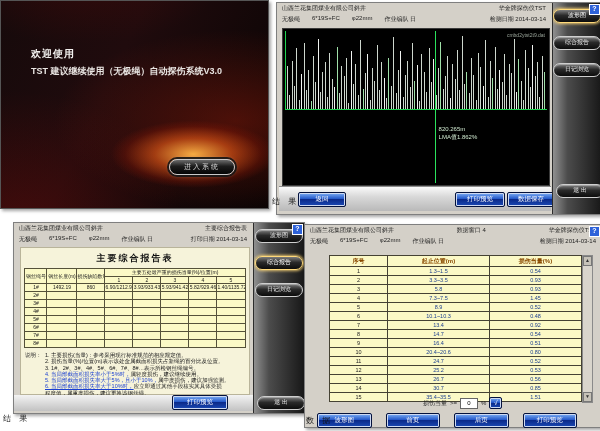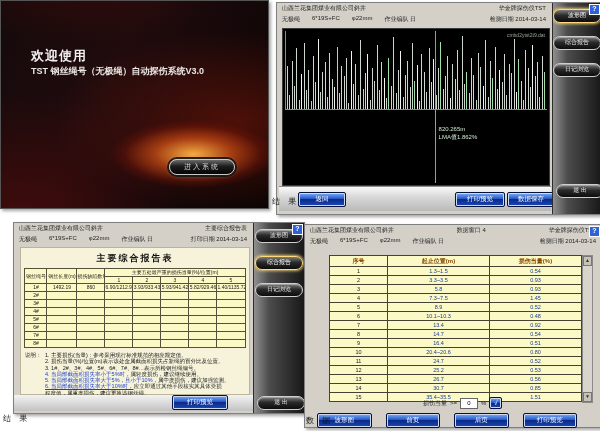--- a/index.html
+++ b/index.html
@@ -34,21 +34,21 @@
             box-shadow:inset 0 0 0 1px #cdd9f2;}
 
   
   .q1{left:0;top:4;width:267px;height:207px;border:1px solid #555;overflow:hidden;
       background:
         radial-gradient(ellipse 110px 45px at 72% 74%, rgba(255,180,70,.95), rgba(255,100,25,.55) 35%, rgba(140,25,6,.3) 62%, transparent 75%),
         radial-gradient(ellipse 260px 130px at 88% 58%, rgba(150,28,10,.45), transparent 70%),
         radial-gradient(ellipse 240px 190px at 6% 108%, rgba(95,12,10,.55), transparent 70%),
         radial-gradient(ellipse 200px 90px at 30% -10%, rgba(70,10,10,.5), transparent 70%),
         linear-gradient(115deg,#160a0b 0%,#200b0d 40%,#090404 100%);}
-  .q1 .welcome{position:absolute;left:30px;top:46px;color:#f2f0ee;font-size:13px;font-weight:bold;letter-spacing:1px;}
+  .q1 .welcome{position:absolute;left:30px;top:46px;color:#f2f0ee;font-size:10px;font-weight:bold;letter-spacing:1px;}
   .q1 .title{position:absolute;left:30px;top:64px;color:#e9e5e2;font-size:9px;font-weight:bold;}
   .enter-btn{position:absolute;left:168px;top:158px;width:64px;height:14px;border-radius:8px;
              background:linear-gradient(180deg,#6c6c6c,#1c1c1c 45%,#050505);
              border:1px solid #c9c9c9;box-shadow:0 0 0 2px rgba(20,20,20,.9),0 0 4px rgba(255,255,255,.35);
              color:#d8d8d8;font-size:7px;line-height:13px;text-align:center;letter-spacing:2px;}
 
   
   .q2{left:276px;top:2px;width:324px;height:211px;}
   .chart{position:absolute;left:5px;top:25px;width:266px;height:156px;background:#000;
          border:1px solid #3a3a3a;}
@@ -105,21 +105,21 @@
 
   .caption{position:absolute;font-size:8px;color:#111;letter-spacing:3px;z-index:6;}
 </style>
 </head>
 <body>
 
 <div class="canvas">
 
   <section class="win q1">
     <div class="welcome">欢迎使用</div>
-    <div class="title">TST 钢丝绳号（无极绳）自动探伤系统V3.0</div>
+    <div class="title">TST 建议继续使用（无极绳）自动探伤系统V3.0</div>
     <div class="enter-btn">进入系统</div>
   </section>
 
   <section class="win q2">
     <div class="help">?</div>
 
     <div class="hline" style="margin-right:50px;">
       <span>山西兰花集团煤业有限公司斜井</span>
       <span>华金牌探伤仪TST</span>
     </div>

